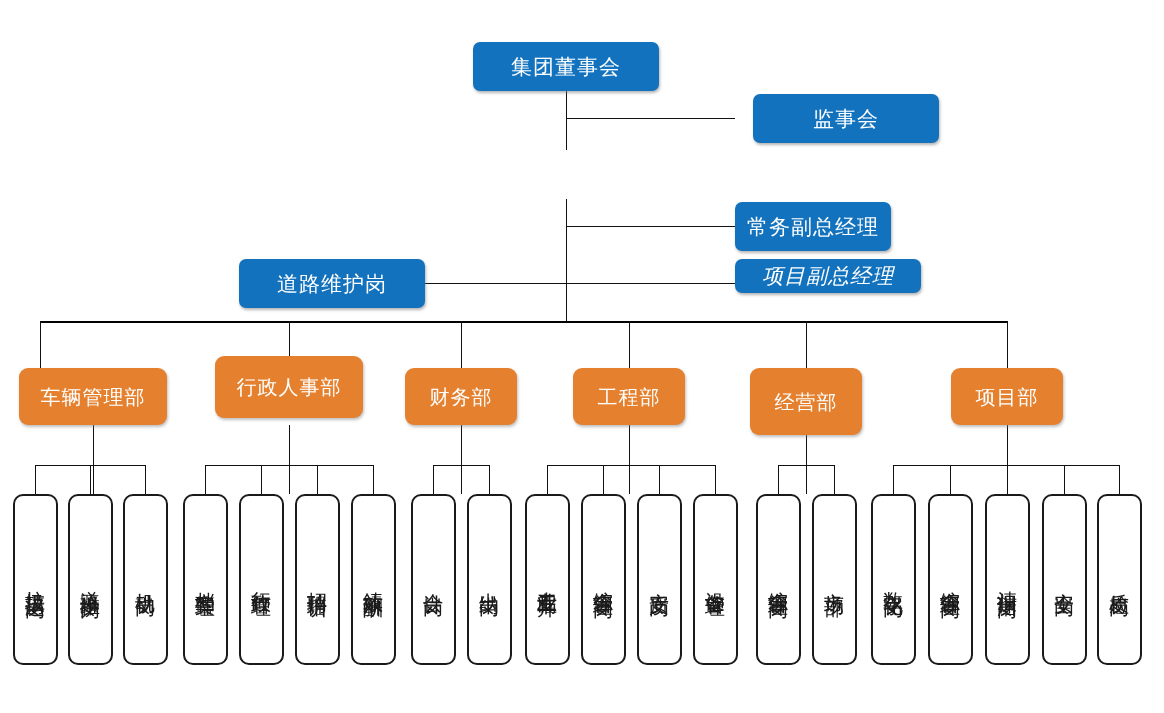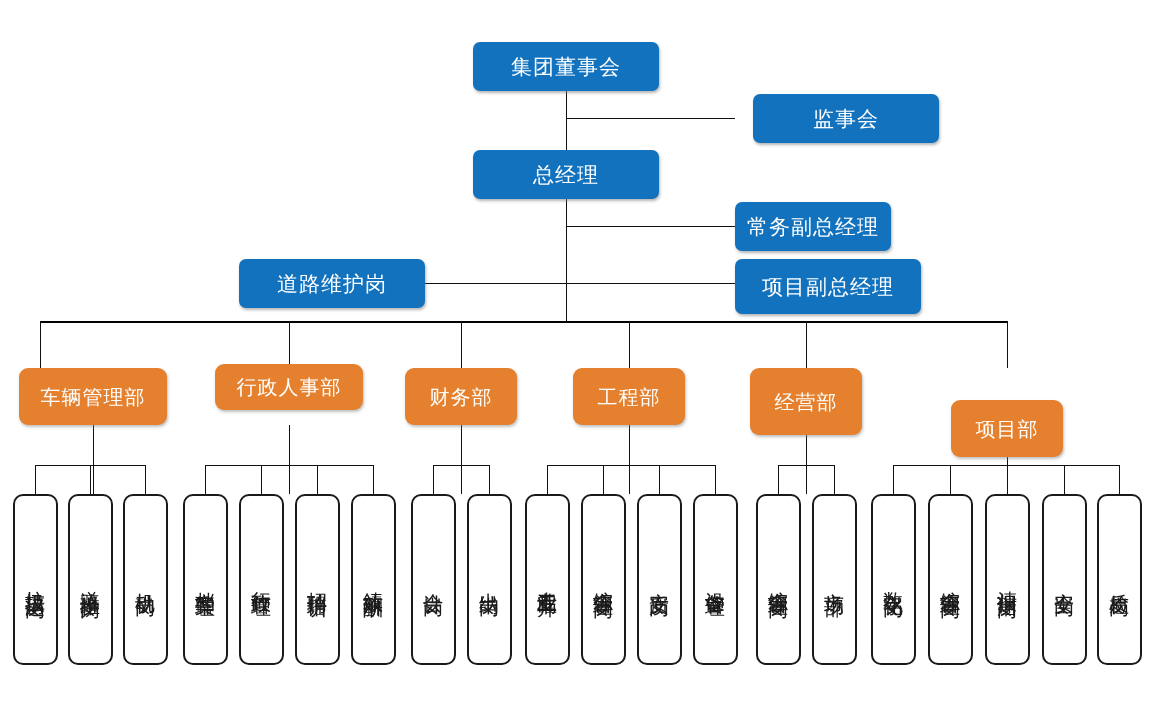--- a/index.html
+++ b/index.html
@@ -144,57 +144,54 @@
   <div class="line v" style="left:1119px; top:465px; height:29px;"></div>
 
   <div class="node blue" style="left:473px; top:42px; width:186px; height:49px;">
     <span>集团董事会</span>
   </div>
 
   <div class="node blue" style="left:735px; top:94px; width:186px; height:49px;margin-left:18px;">
     <span>监事会</span>
   </div>
 
-  <div class="node blue" style="left:473px; top:150px; width:186px; height:49px;">
-    <span>总经理</span>
-  </div>
 
   <div class="node blue" style="left:735px; top:202px; width:156px; height:49px;">
     <span>常务副总经理</span>
   </div>
 
   <div class="node blue" style="left:239px; top:259px; width:186px; height:49px;">
     <span>道路维护岗</span>
   </div>
 
-  <div class="node blue" style="left:735px; top:259px; width:186px; height:55px;">
+  <div class="node blue" style="left:735px; top:259px; width:186px; height:34px;font-style:italic;">
     <span>项目副总经理</span>
   </div>
 
   <div class="node orange" style="left:19px; top:368px; width:148px; height:57px;">
     <span>车辆管理部</span>
   </div>
 
-  <div class="node orange" style="left:215px; top:364px; width:148px; height:46px;">
+  <div class="node orange" style="left:215px; top:356px; width:148px; height:62px;">
     <span>行政人事部</span>
   </div>
 
   <div class="node orange" style="left:405px; top:368px; width:112px; height:57px;">
     <span>财务部</span>
   </div>
 
   <div class="node orange" style="left:573px; top:368px; width:112px; height:57px;">
     <span>工程部</span>
   </div>
 
   <div class="node orange" style="left:750px; top:368px; width:112px; height:67px;">
     <span>经营部</span>
   </div>
 
-  <div class="node orange" style="left:951px; top:368px; width:112px; height:57px;margin-top:32px;">
+  <div class="node orange" style="left:951px; top:368px; width:112px; height:57px;">
     <span>项目部</span>
   </div>
 
   <div class="node leaf" style="left:13px;  top:494px; width:45px; height:171px;">
     <span>垃圾清运岗</span>
   </div>
   <div class="node leaf" style="left:68px;  top:494px; width:45px; height:171px;">
     <span>道路维护岗</span>
   </div>
   <div class="node leaf" style="left:123px; top:494px; width:45px; height:171px;">

